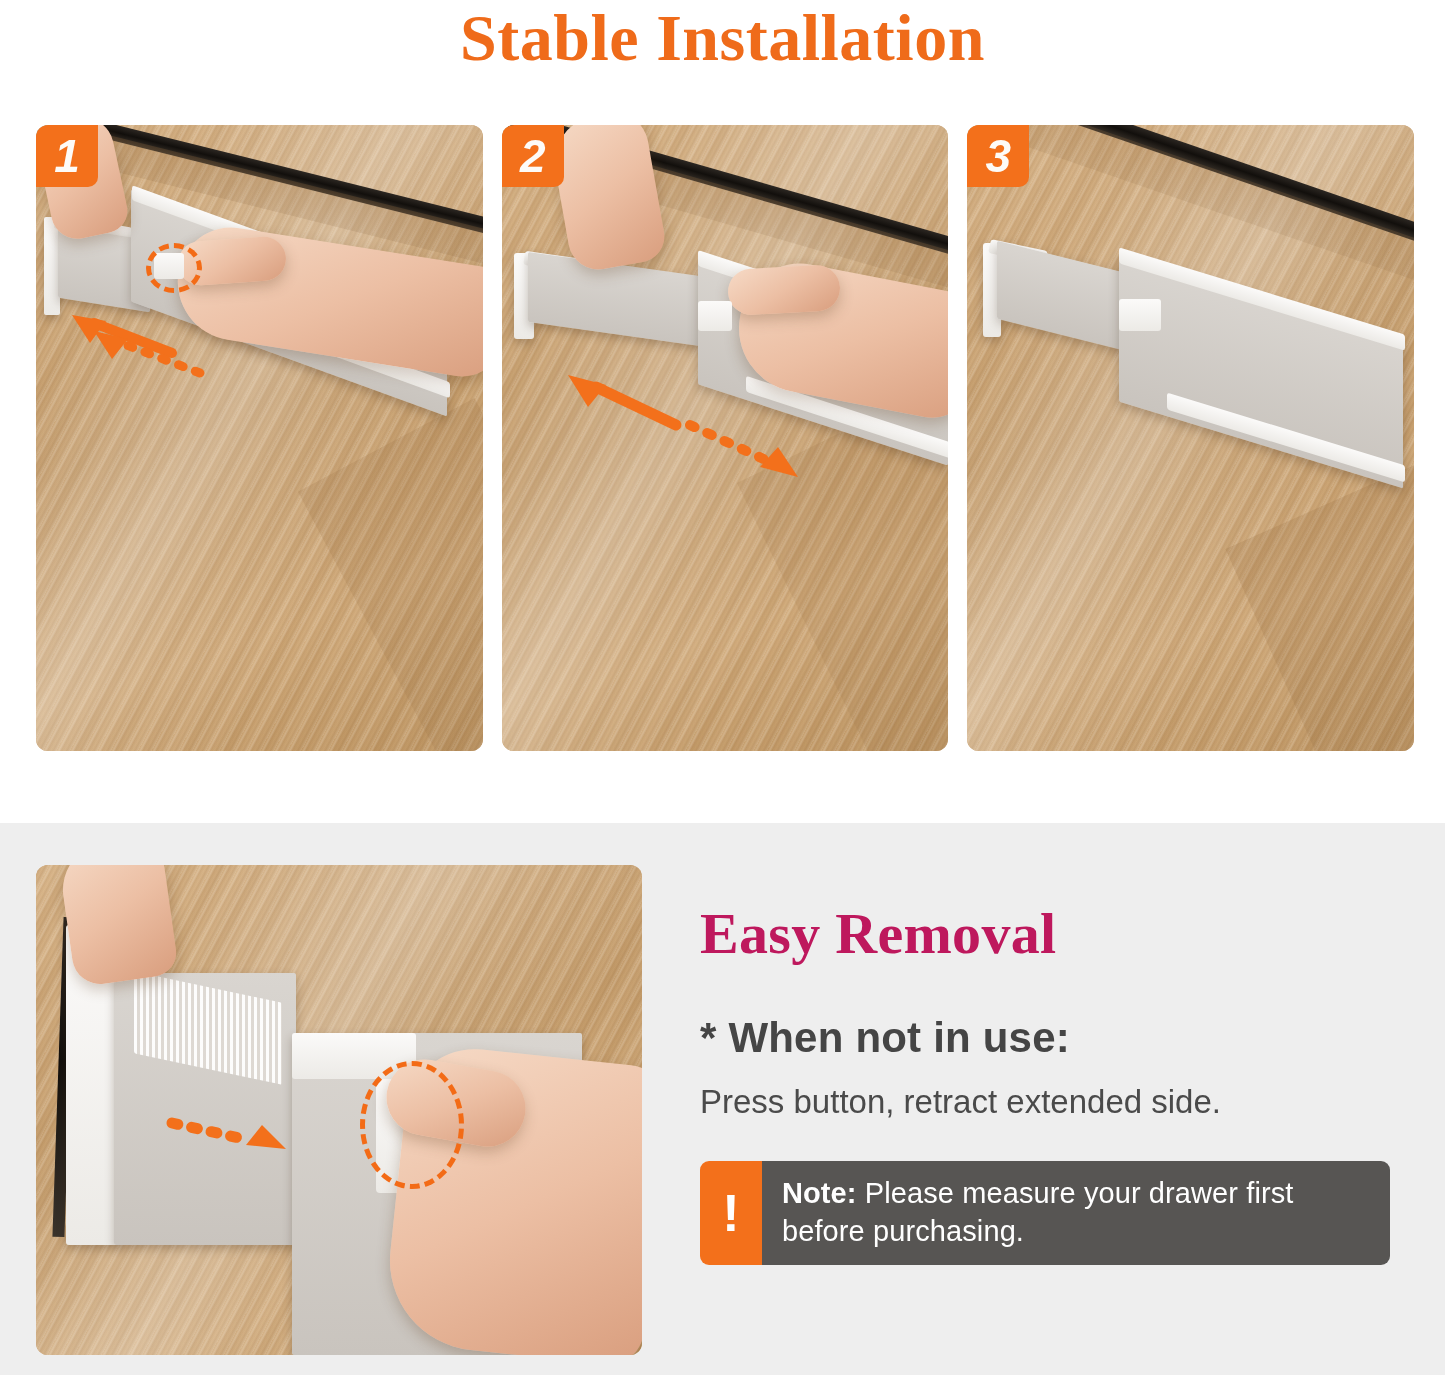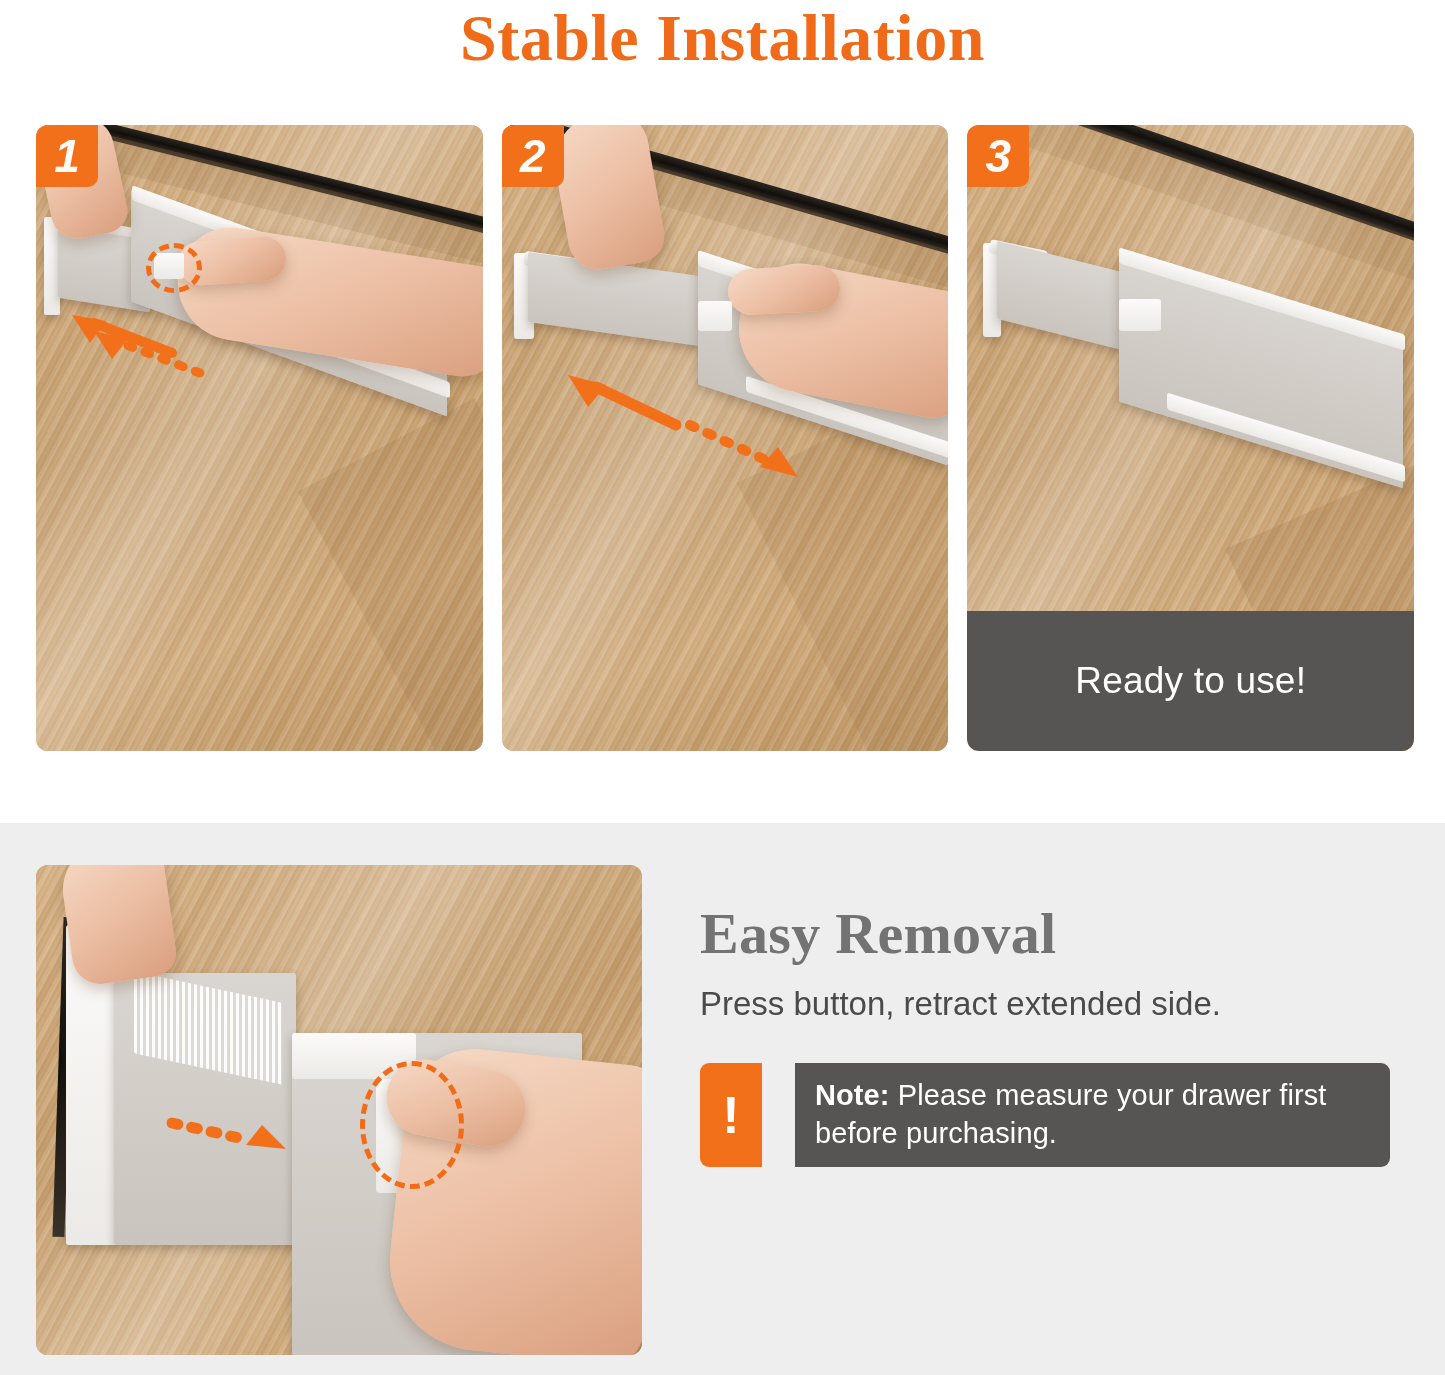--- a/index.html
+++ b/index.html
@@ -188,21 +188,21 @@
     position: absolute;
     left: 700px; top: 80px;
     width: 690px;
   }
 
   .sub-title {
     font-family: "Liberation Serif", serif;
     font-weight: bold;
     font-size: 58px;
     line-height: 62px;
-    color: #737373;
+    color: #be185d;
     letter-spacing: 0.3px;
   }
 
   .sub-head {
     margin-top: 48px;
     font-size: 42px;
     line-height: 50px;
     font-weight: bold;
     color: #454545;
     letter-spacing: 0.2px;
@@ -237,21 +237,20 @@
     flex: 0 0 62px;
   }
   .note-body {
     flex: 1;
     background: #575553;
     color: #ffffff;
     font-size: 29px;
     line-height: 38px;
     padding: 13px 16px 13px 20px;
     letter-spacing: 0.1px;
-    margin-left: 33px;
   }
   .note-body b { font-weight: bold; }
 </style>
 </head>
 <body>
 
 <div class="top-section">
 
   <div class="main-title">Stable Installation</div>
 
@@ -362,23 +361,20 @@
         <div class="part part-grey part-shadow" style="left:30px; top:132px; width:130px; height:78px; transform:skewY(14deg); border-radius:2px;"></div>
 
         <div class="part part-grey part-shadow" style="left:152px; top:170px; width:284px; height:150px; transform:skewY(17deg); border-radius:2px;"></div>
         <div class="part part-white" style="left:152px; top:166px; width:286px; height:16px; transform:skewY(17deg); border-radius:3px;"></div>
         <div class="part part-white" style="left:200px; top:304px; width:238px; height:17px; transform:skewY(17deg); border-radius:3px;"></div>
         <div class="part part-white" style="left:152px; top:174px; width:42px; height:32px; border-radius:3px; z-index:4;"></div>
       </div>
 
       <div class="badge">3</div>
 
-      <div class="caption">
-        <div class="caption-text">Ready to use!</div>
-      </div>
     </div>
 
   </div>
 </div>
 
 <div class="bottom-section">
 
   <div class="bottom-photo">
     <div class="photo">
       <div class="wood-sheen"></div>
@@ -408,20 +404,21 @@
         </g>
         <polygon points="122,44 82,40 98,20" fill="#f3701b"></polygon>
       </svg>
 
       <div class="dash-circle" style="left:324px; top:196px; width:104px; height:128px; z-index:8;"></div>
     </div>
   </div>
 
   <div class="bottom-right">
     <div class="sub-title">Easy Removal</div>
+    <div class="sub-head">* When not in use:</div>
     <div class="sub-body">Press button, retract extended side.</div>
 
     <div class="note-box">
       <div class="note-icon">!</div>
       <div class="note-body"><b>Note:</b><span> Please measure your drawer first before purchasing.</span></div>
     </div>
   </div>
 
 </div>
 

